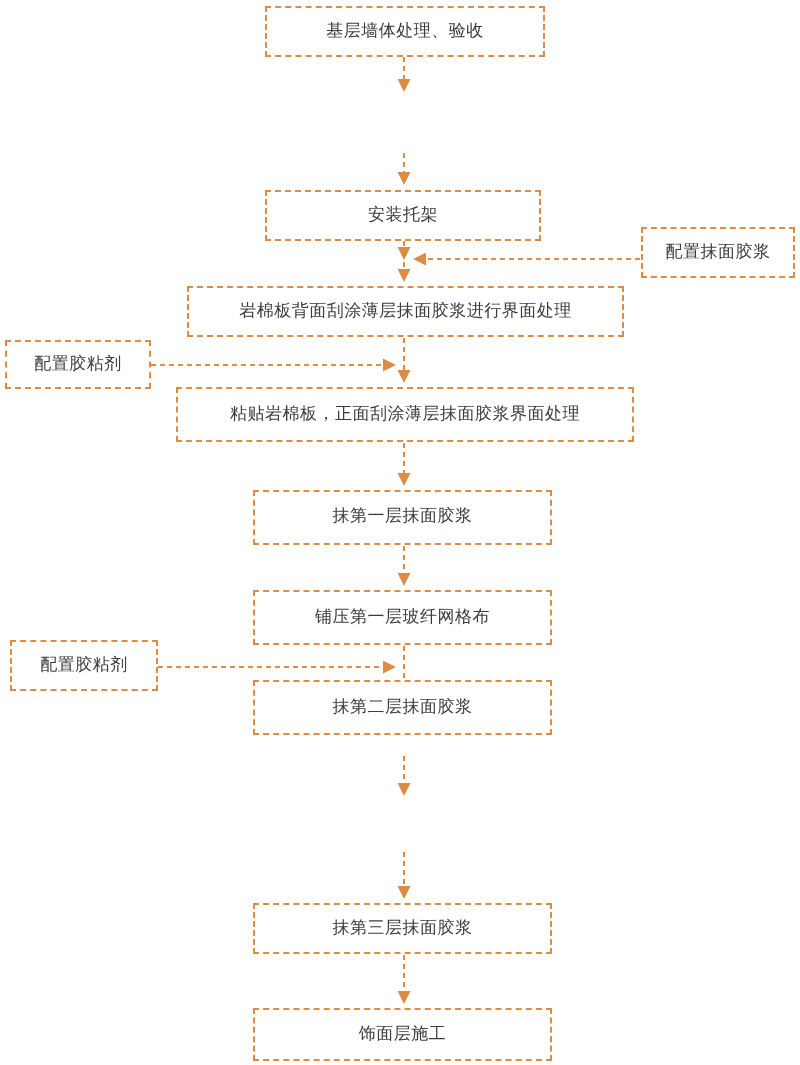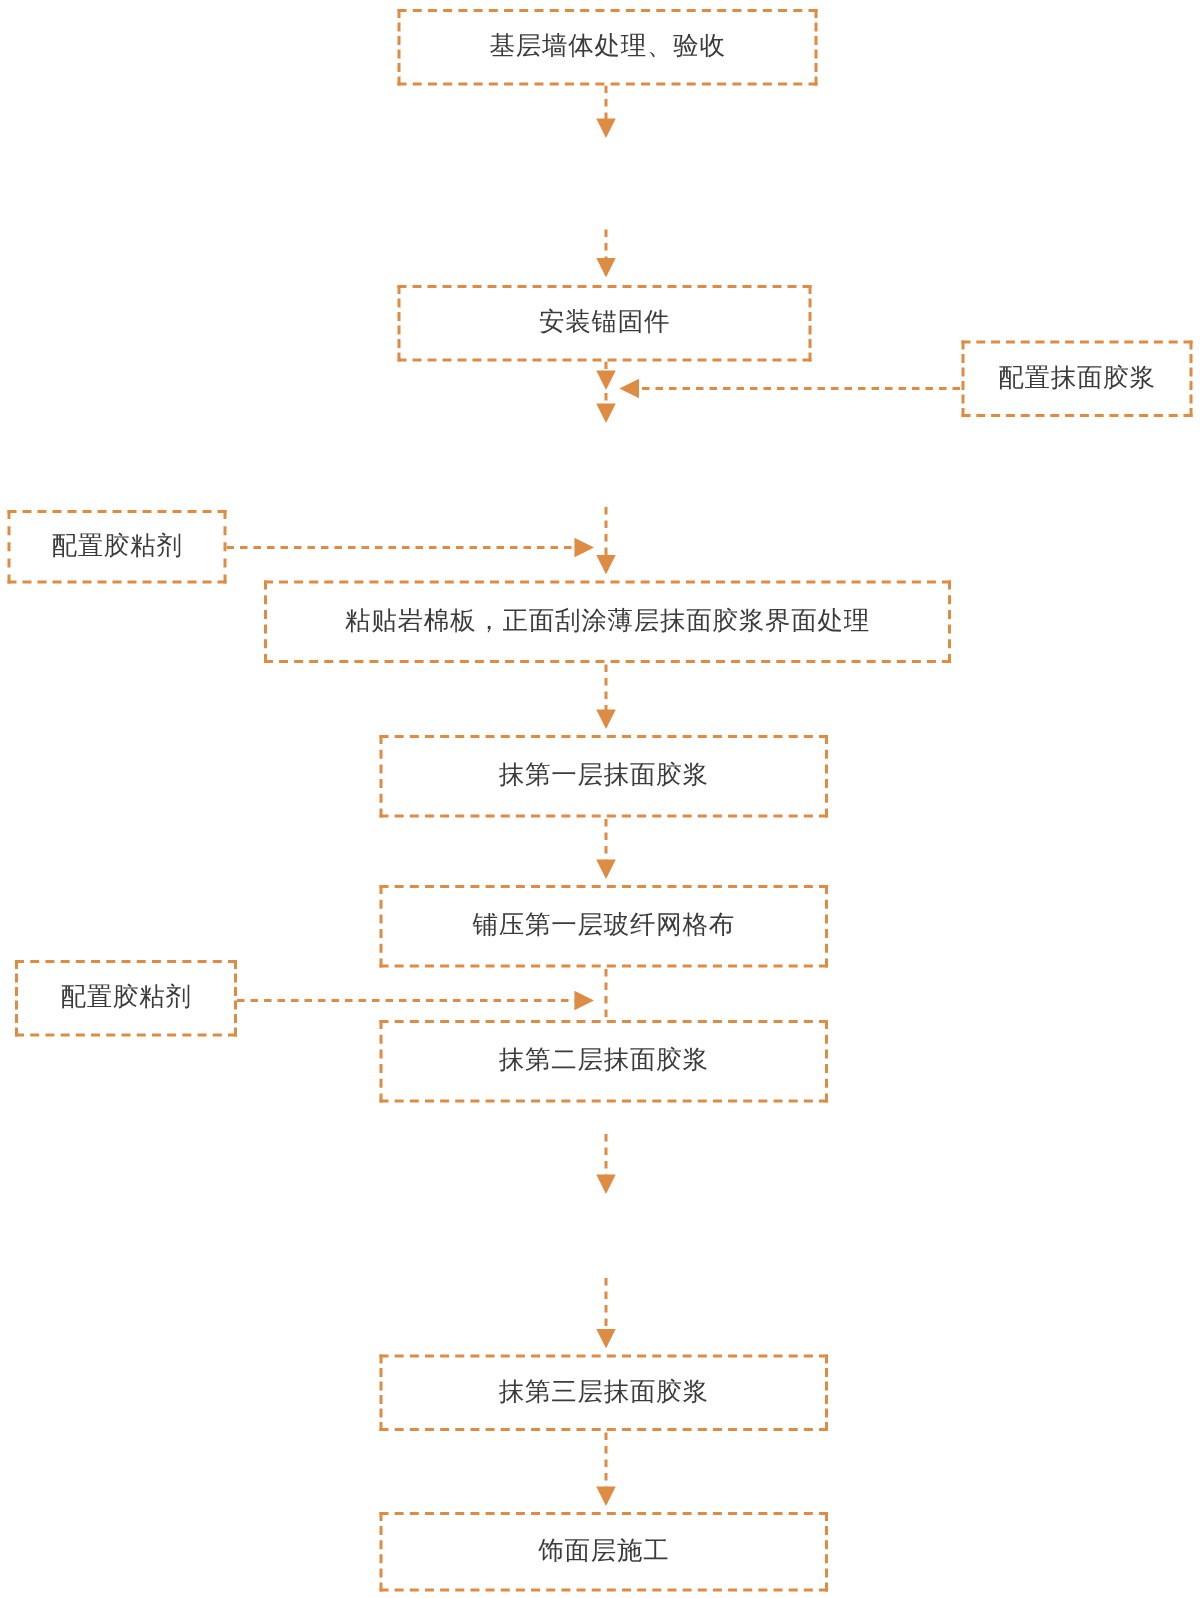--- a/index.html
+++ b/index.html
@@ -66,26 +66,27 @@
 
       <path d="M640,259 L415,259" marker-end="url(#arrow)"></path>
       <path d="M151,365 L394,365" marker-end="url(#arrow)"></path>
       <path d="M158,667 L394,667" marker-end="url(#arrow)"></path>
     </g>
   </svg>
 
   <div class="node" style="left:265px; top:6px; width:280px; height:51px;">基层墙体处理、验收</div>
 
 
-  <div class="node" style="left:265px; top:190px; width:276px; height:51px;">安装锚固件</div>
+  <div class="node" style="left:265px; top:190px; width:276px; height:51px;">安装托架</div>
 
+  <div class="node" style="left:187px; top:286px; width:437px; height:51px;">岩棉板背面刮涂薄层抹面胶浆进行界面处理</div>
 
   <div class="node" style="left:176px; top:387px; width:458px; height:55px;">粘贴岩棉板，正面刮涂薄层抹面胶浆界面处理</div>
 
-  <div class="node" style="left:253px; top:490px; width:299px; height:55px;">抹第一层抹面胶浆</div>
+  <div class="node" style="left:253px; top:490px; width:299px; height:55px;font-family:Liberation Mono, monospace;">抹第一层抹面胶浆</div>
 
   <div class="node" style="left:253px; top:590px; width:299px; height:55px;">铺压第一层玻纤网格布</div>
 
   <div class="node" style="left:253px; top:680px; width:299px; height:55px;">抹第二层抹面胶浆</div>
 
 
   <div class="node" style="left:253px; top:1008px; width:299px; height:53px;">饰面层施工</div>
 
   <div class="node" style="left:253px; top:903px; width:299px; height:51px;">抹第三层抹面胶浆</div>
 

